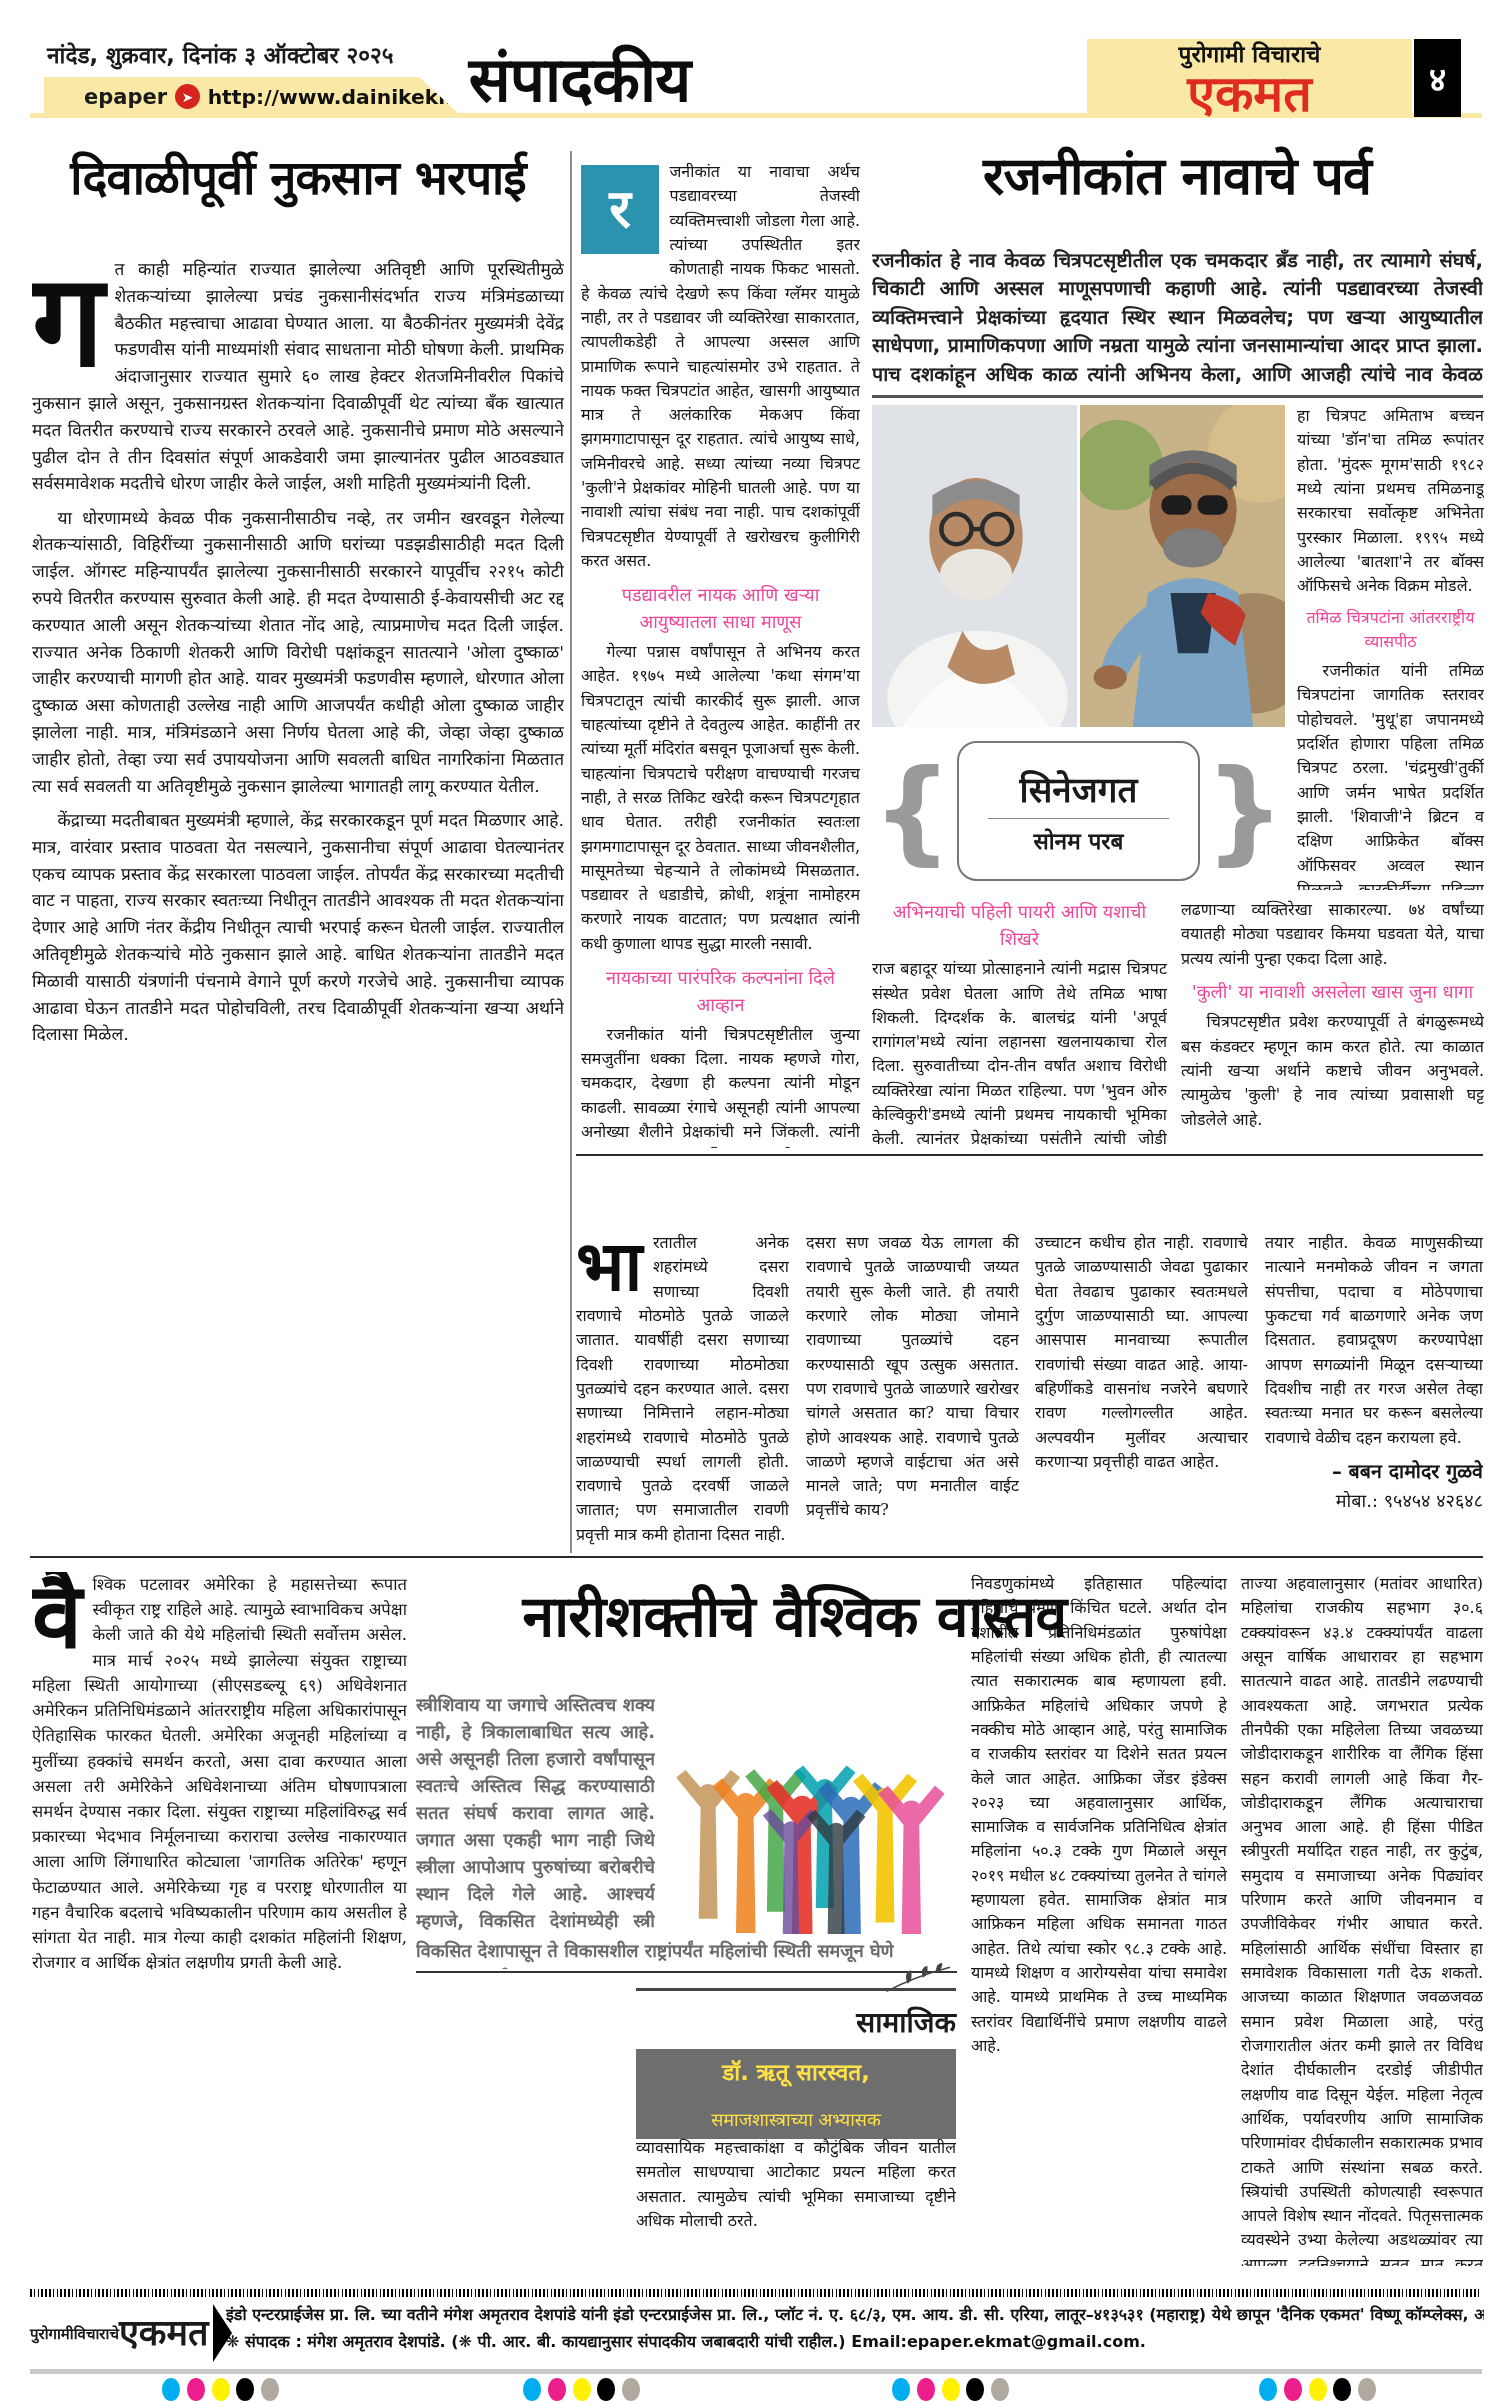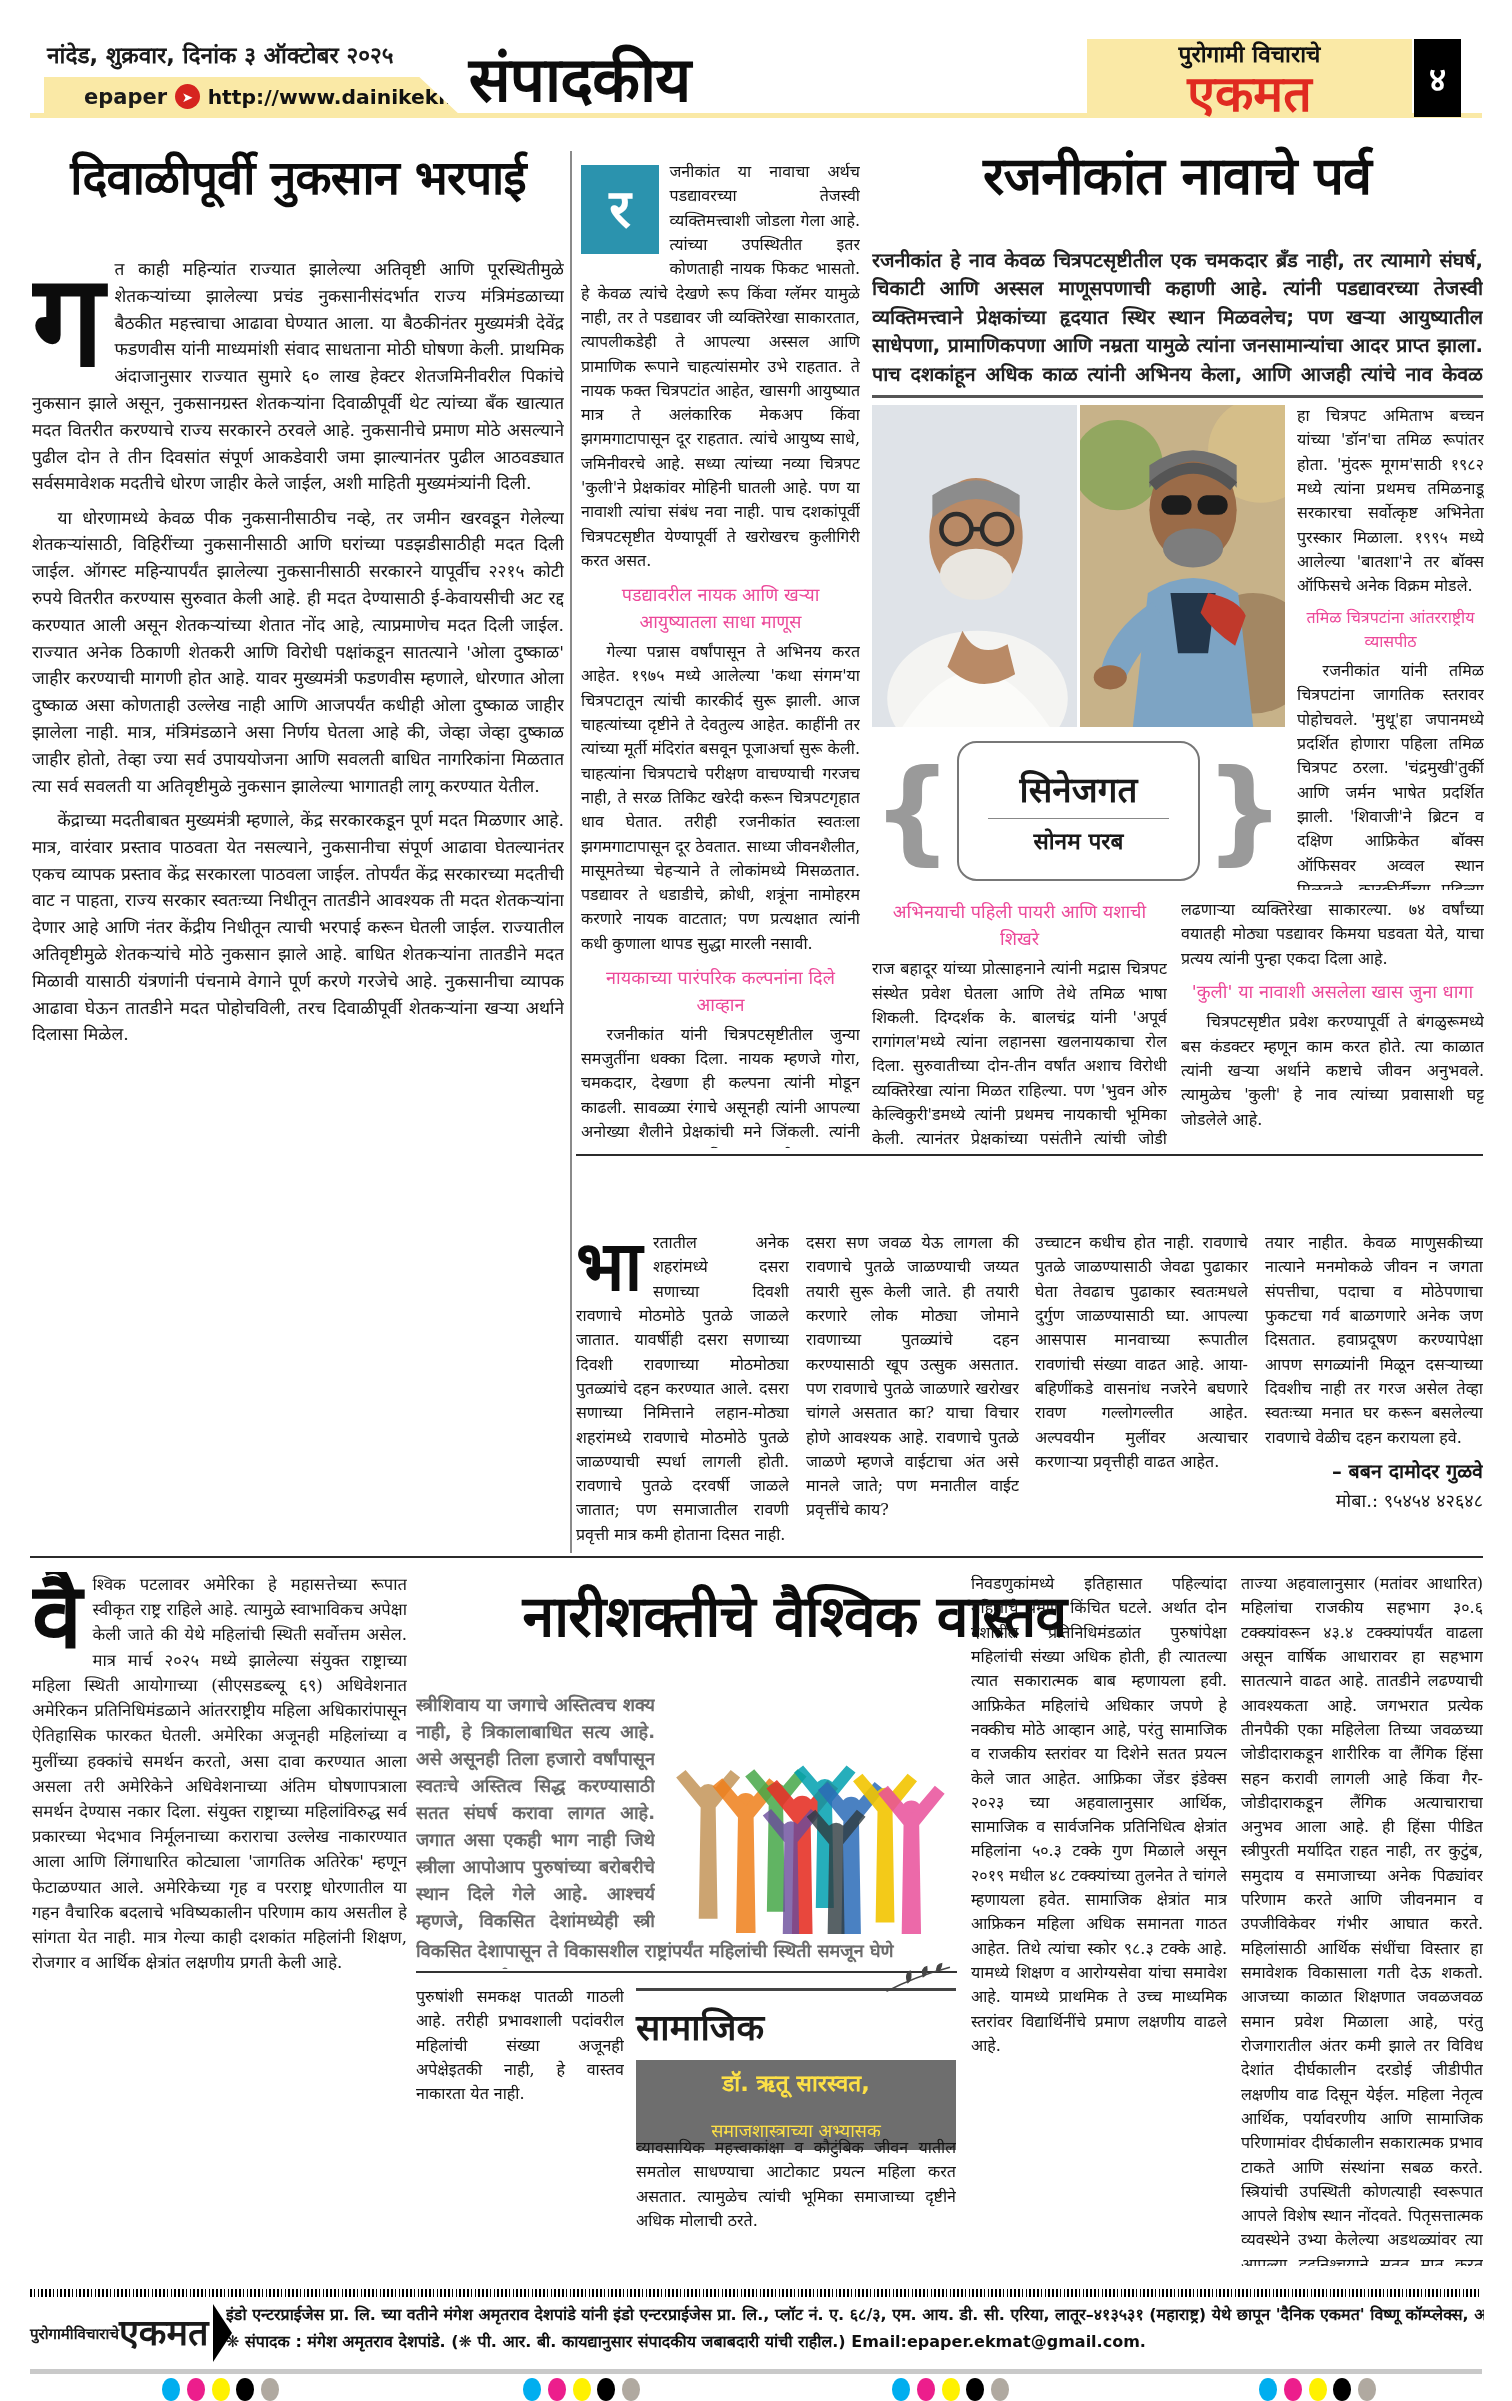--- a/index.html
+++ b/index.html
@@ -213,30 +213,27 @@
       <g transform="translate(230,255) scale(1.15)" fill="#2f3b40" opacity=".8">
           <circle cy="-52" r="11"></circle>
           <path d="M-8,-38 L-34,-70 L-24,-78 L0,-50 L24,-78 L34,-70 L8,-38 L10,80 L-10,80 Z"></path>
         </g>
     </g>
   </svg>
 
   <div class="abs grayintro clip" style="left:416px;top:1937px;width:541px;height:32px;text-align:left;">विकसित देशापासून ते विकासशील राष्ट्रांपर्यंत महिलांची स्थिती समजून घेणे आवश्यक आहे.</div>
   <div class="abs" style="left:416px;top:1971px;width:541px;height:2.3px;background:#333;"></div>
 
-  <div class="abs clip bodytext" style="left:416px;top:1985px;width:208px;height:282px;">
-    <p class="noindent">पुरुषांशी समकक्ष पातळी गाठली आहे. तरीही प्रभावशाली पदांवरील महिलांची संख्या अजूनही अपेक्षेइतकी नाही, हे वास्तव नाकारता येत नाही.</p>
-  </div>
 
   <div class="abs authbox" style="left:636px;top:1988px;width:320px;height:134px;">
     <svg width="68" height="35" viewBox="0 0 90 46" style="position:absolute;right:3px;top:-30px;">
       <path d="M2 40 Q40 20 86 8" fill="none" stroke="#444" stroke-width="2"></path>
       <path d="M30 30 q-6 -14 4 -18 q4 12 -4 18 Z M50 22 q-4 -14 6 -16 q2 12 -6 16 Z M68 15 q-2 -12 8 -13 q0 10 -8 13 Z" fill="#444"></path>
     </svg>
-    <div class="sans" style="text-align:left;font-weight:bold;font-size:36px;padding:10.5px 0 9px 0;">सामाजिक</div>
+    <div class="sans" style="text-align:right;font-weight:bold;font-size:28px;padding:10.5px 0 9px 0;">सामाजिक</div>
     <div class="authband">
       <div class="sans" style="font-weight:bold;font-size:22.6px;">डॉ. ऋतू सारस्वत,</div>
       <div class="sans" style="font-size:18px;margin-top:20px;">समाजशास्त्राच्या अभ्यासक</div>
     </div>
   </div>
 
   <div class="abs clip bodytext" style="left:636px;top:2136px;width:320px;height:131px;">
     <p class="noindent">व्यावसायिक महत्त्वाकांक्षा व कौटुंबिक जीवन यातील समतोल साधण्याचा आटोकाट प्रयत्न महिला करत असतात. त्यामुळेच त्यांची भूमिका समाजाच्या दृष्टीने अधिक मोलाची ठरते.</p>
   </div>
 

